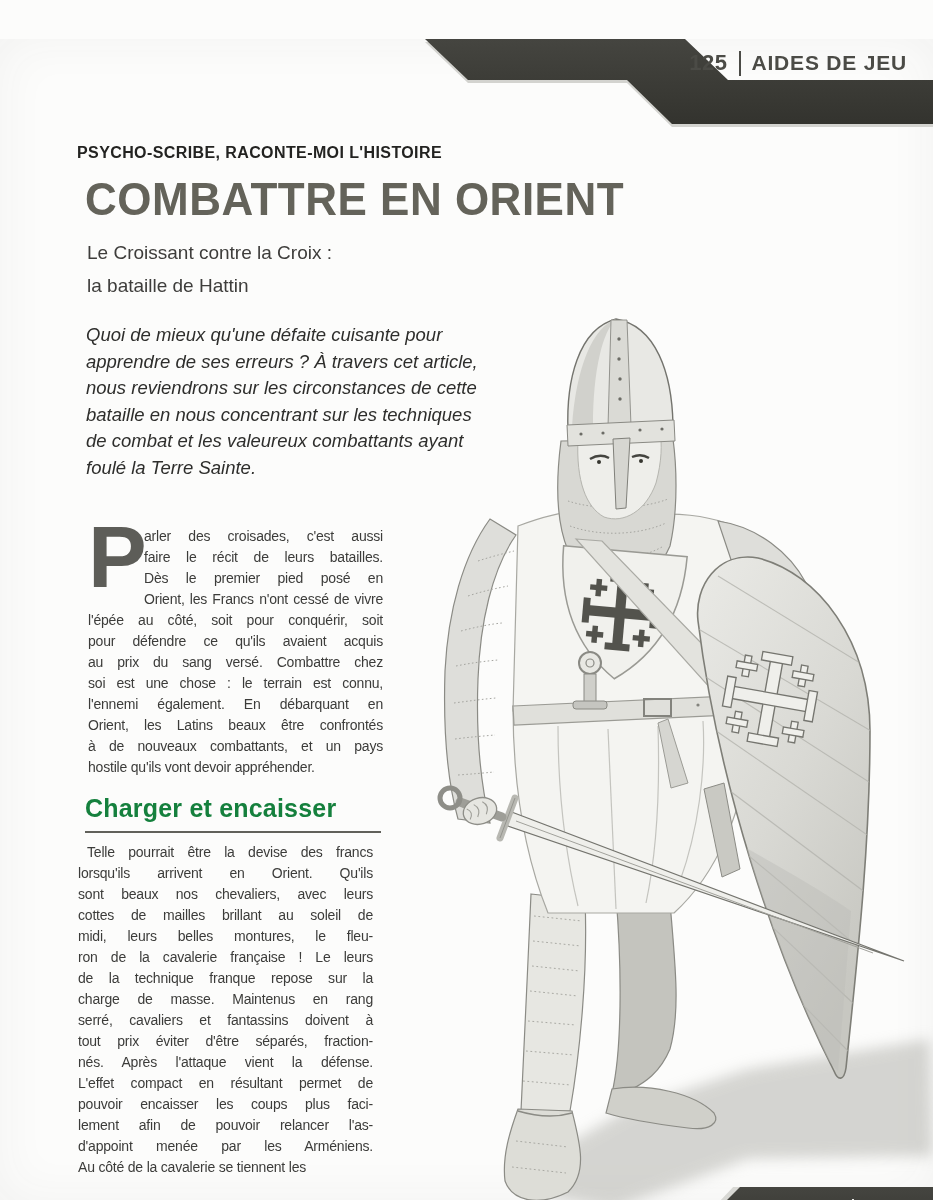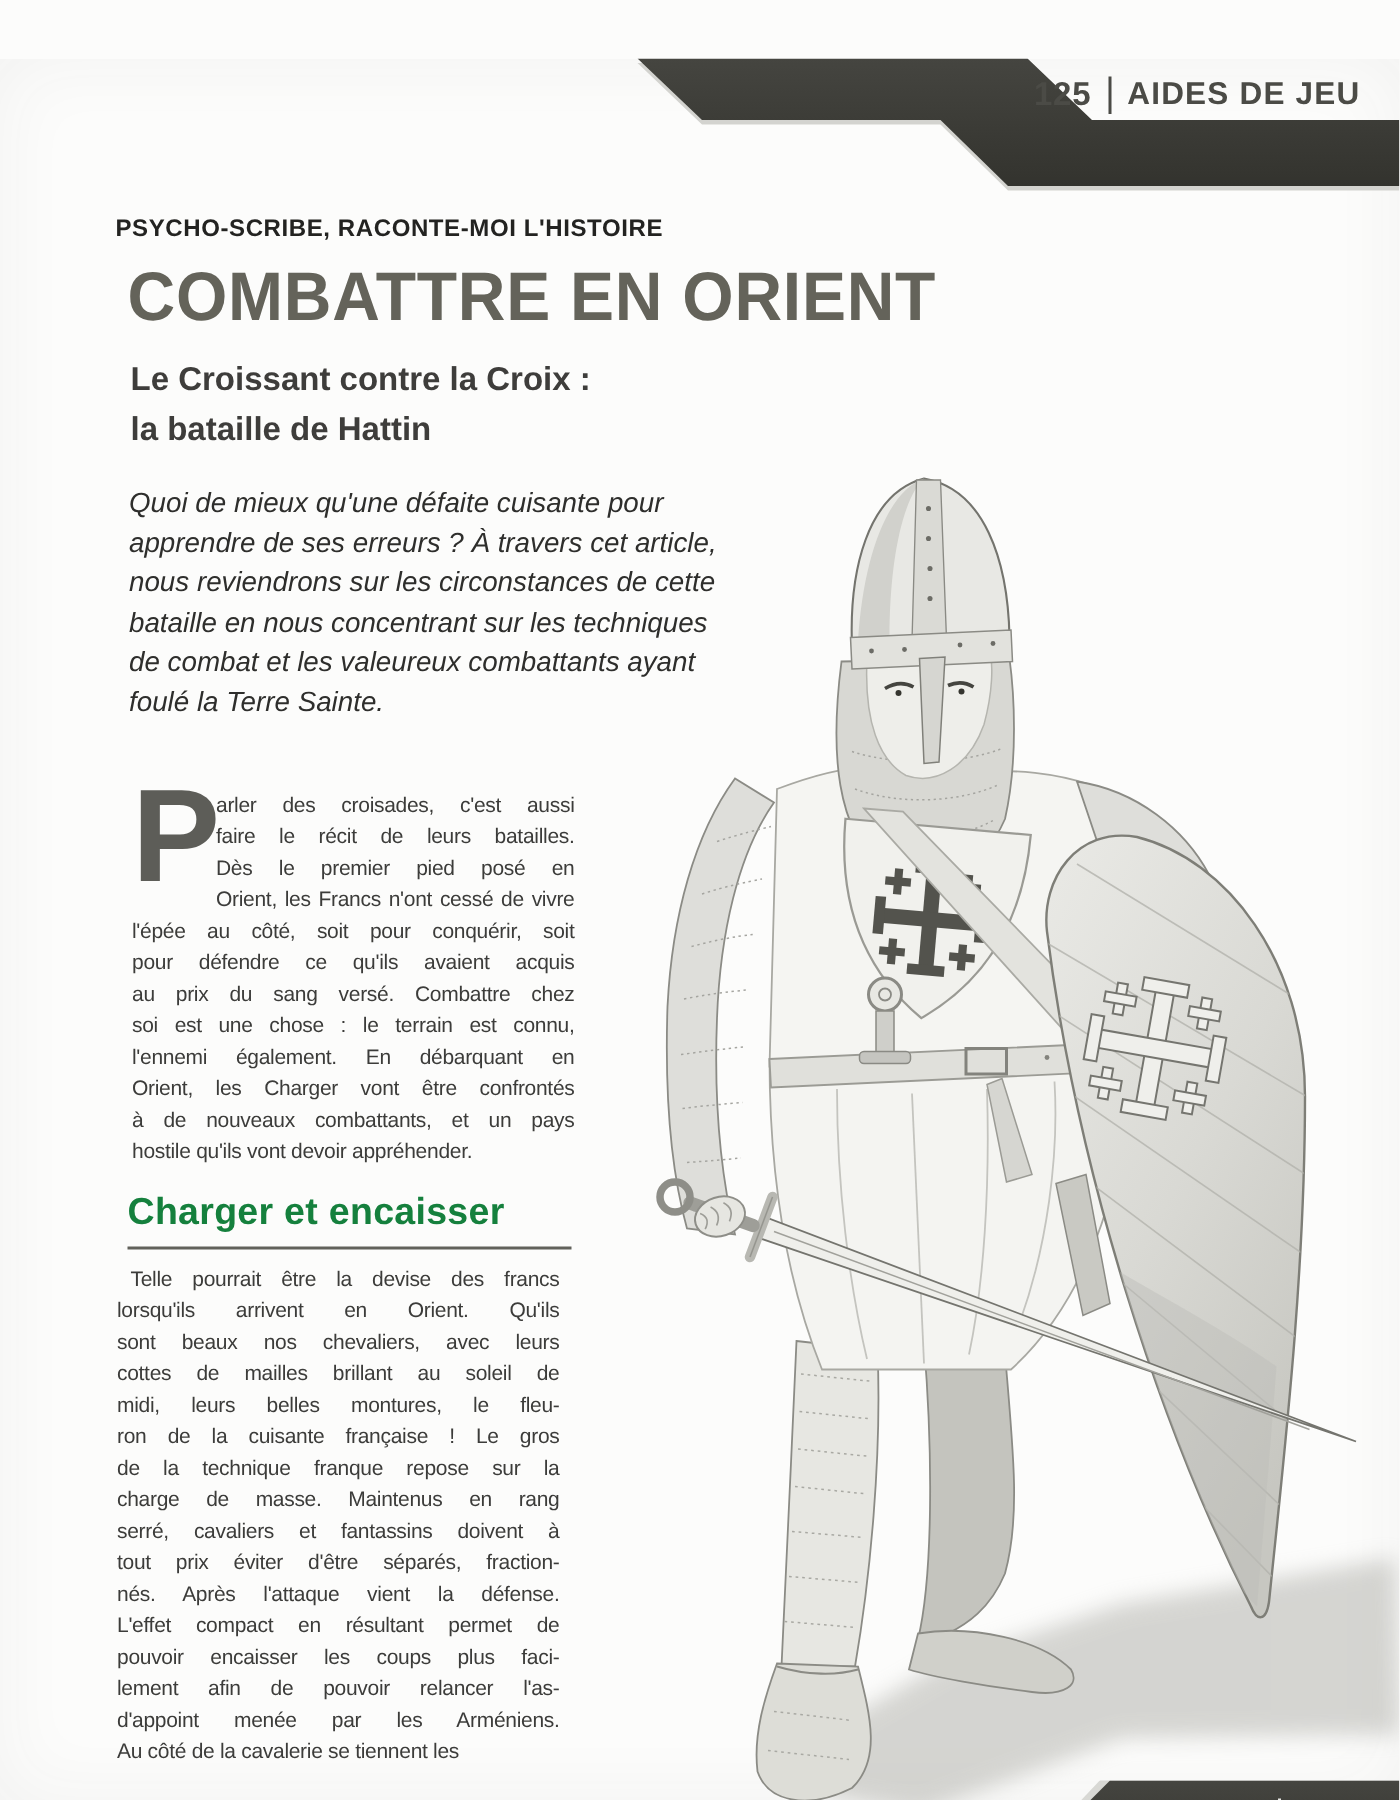--- a/index.html
+++ b/index.html
@@ -38,21 +38,21 @@
     position:absolute;left:77px;top:105px;
     font-size:16px;font-weight:600;letter-spacing:.4px;color:#232321;
   }
   .title{
     position:absolute;left:85px;top:134px;
     font-size:44px;font-weight:800;letter-spacing:.5px;color:#64635a;
     transform:scaleY(1.04);transform-origin:left top;white-space:nowrap;
   }
   .subtitle{
     position:absolute;left:87px;top:197px;
-    font-size:22px;line-height:33px;font-weight:700;color:#3e3d3b;
+    font-size:19px;line-height:33px;font-weight:400;color:#3e3d3b;
     white-space:pre-line;
   }
 
   
   .intro{
     position:absolute;left:86px;top:283px;width:450px;
     font-size:18.5px;font-style:italic;color:#2e2e2c;
   }
   .intro>div{line-height:26.5px;white-space:nowrap;}
 
@@ -120,36 +120,36 @@
     <div class="jl">
         <div>arler des croisades, c'est aussi</div>
         <div>faire le récit de leurs batailles.</div>
         <div>Dès le premier pied posé en</div>
         <div>Orient, les Francs n'ont cessé de vivre</div>
         <div>l'épée au côté, soit pour conquérir, soit</div>
         <div>pour défendre ce qu'ils avaient acquis</div>
         <div>au prix du sang versé. Combattre chez</div>
         <div>soi est une chose : le terrain est connu,</div>
         <div>l'ennemi également. En débarquant en</div>
-        <div>Orient, les Charger vont être confrontés</div>
+        <div>Orient, les Latins beaux être confrontés</div>
         <div>à de nouveaux combattants, et un pays</div>
         <div>hostile qu'ils vont devoir appréhender.</div>
       </div>
   </div>
 
   <div class="section-h">Charger et encaisser</div>
 
   <div class="para para2">
     <div class="jl">
         <div>Telle pourrait être la devise des francs</div>
         <div>lorsqu'ils arrivent en Orient. Qu'ils</div>
         <div>sont beaux nos chevaliers, avec leurs</div>
         <div>cottes de mailles brillant au soleil de</div>
         <div>midi, leurs belles montures, le fleu-</div>
-        <div>ron de la cuisante française ! Le gros</div>
+        <div>ron de la cavalerie française ! Le leurs</div>
         <div>de la technique franque repose sur la</div>
         <div>charge de masse. Maintenus en rang</div>
         <div>serré, cavaliers et fantassins doivent à</div>
         <div>tout prix éviter d'être séparés, fraction-</div>
         <div>nés. Après l'attaque vient la défense.</div>
         <div>L'effet compact en résultant permet de</div>
         <div>pouvoir encaisser les coups plus faci-</div>
         <div>lement afin de pouvoir relancer l'as-</div>
         <div>d'appoint menée par les Arméniens.</div>
         <div>Au côté de la cavalerie se tiennent les</div>

